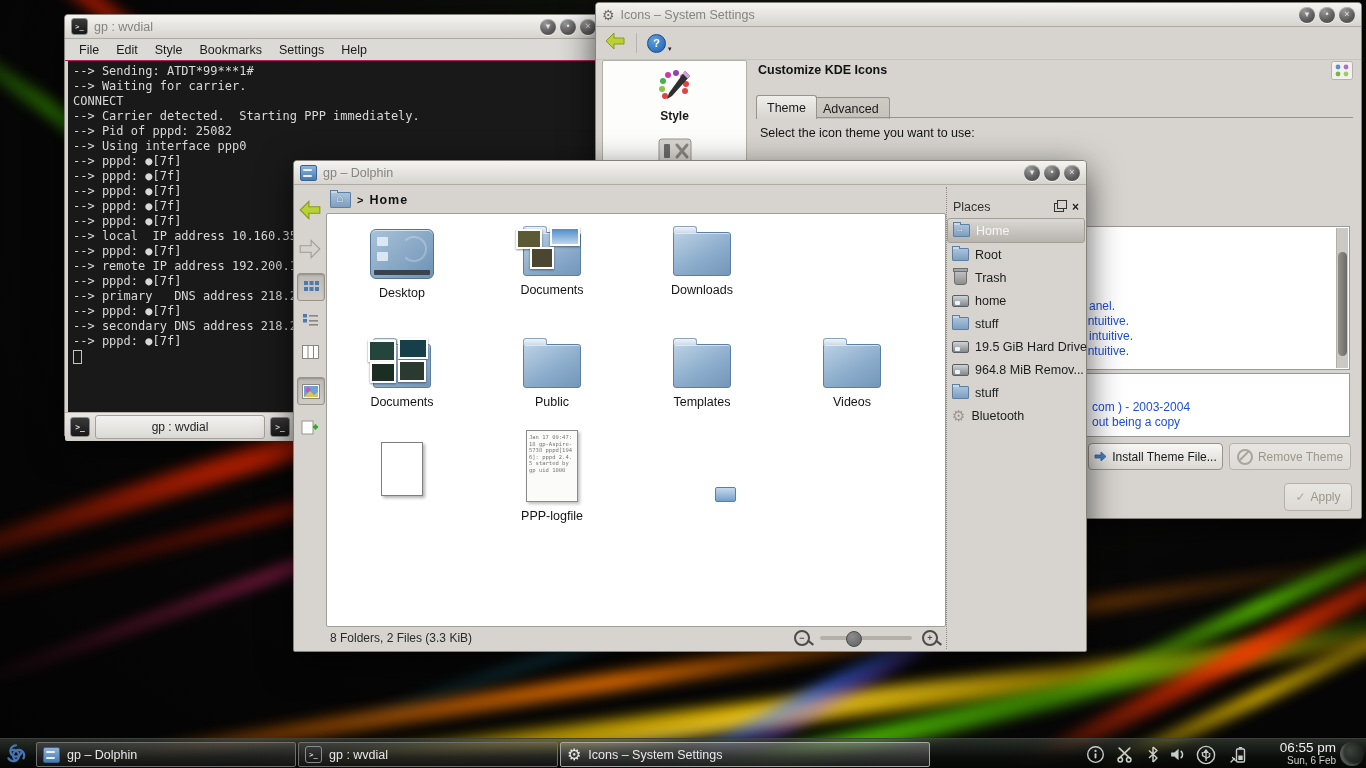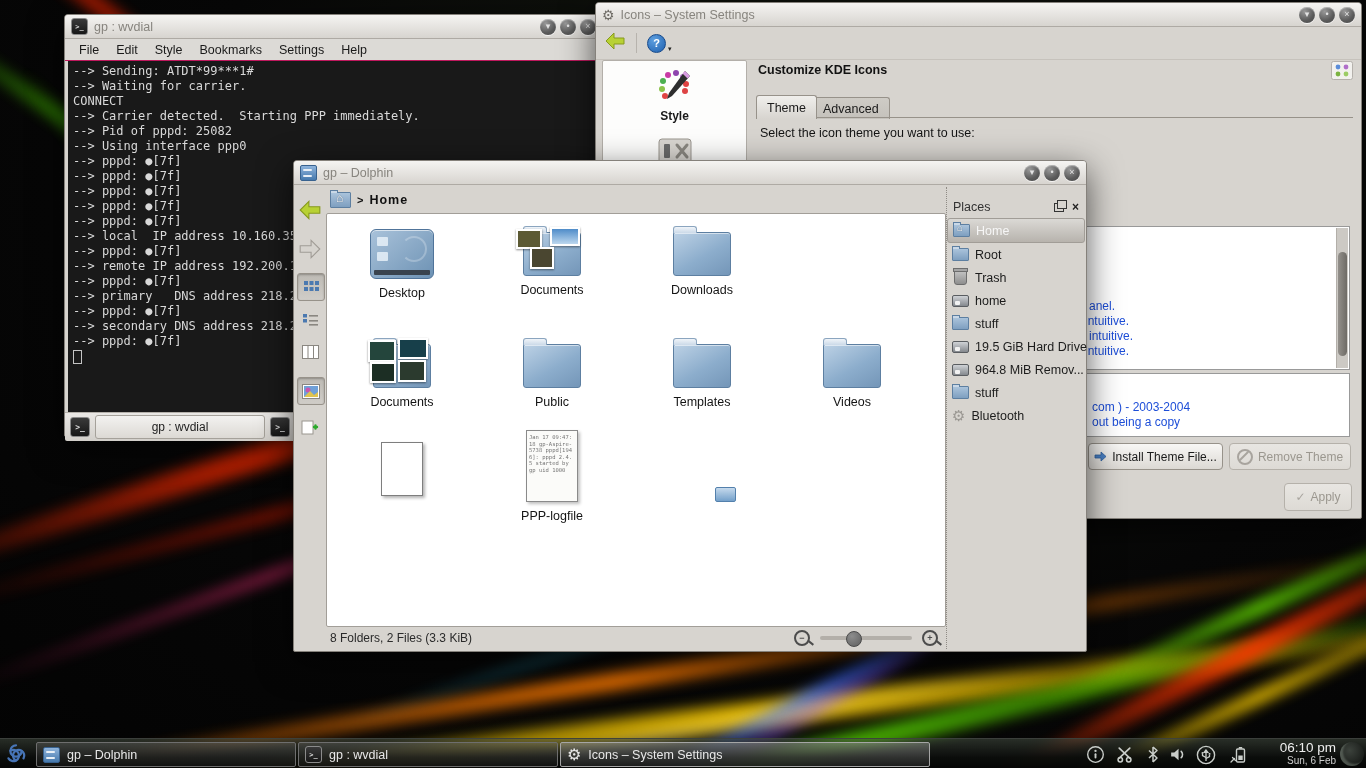--- a/index.html
+++ b/index.html
@@ -546,19 +546,19 @@
     <span class="tray-ic" style="left:1228px">
       <svg width="20" height="20" viewBox="0 0 20 20">
           <path d="M3 17 L6.5 13.5 M4.5 12.5 L7.5 15.5" stroke="#c9cdc9" stroke-width="1.3" stroke-linecap="round"></path>
           <rect x="8.5" y="4" width="8" height="13" rx="1.2" fill="none" stroke="#c9cdc9" stroke-width="1.4"></rect>
           <rect x="10.8" y="2" width="3.4" height="1.7" fill="#c9cdc9"></rect>
           <rect x="10.3" y="10.5" width="4.4" height="4.5" fill="#c9cdc9"></rect>
         </svg>
     </span>
 
     <span class="clockbox">
-      <div class="cl-time">06:10 pm</div>
+      <div class="cl-time">06:55 pm</div>
       <div class="cl-date">Sun, 6 Feb</div>
     </span>
     <span class="cashew"></span>
   </div>
 
 </div>
 
 </body></html>

